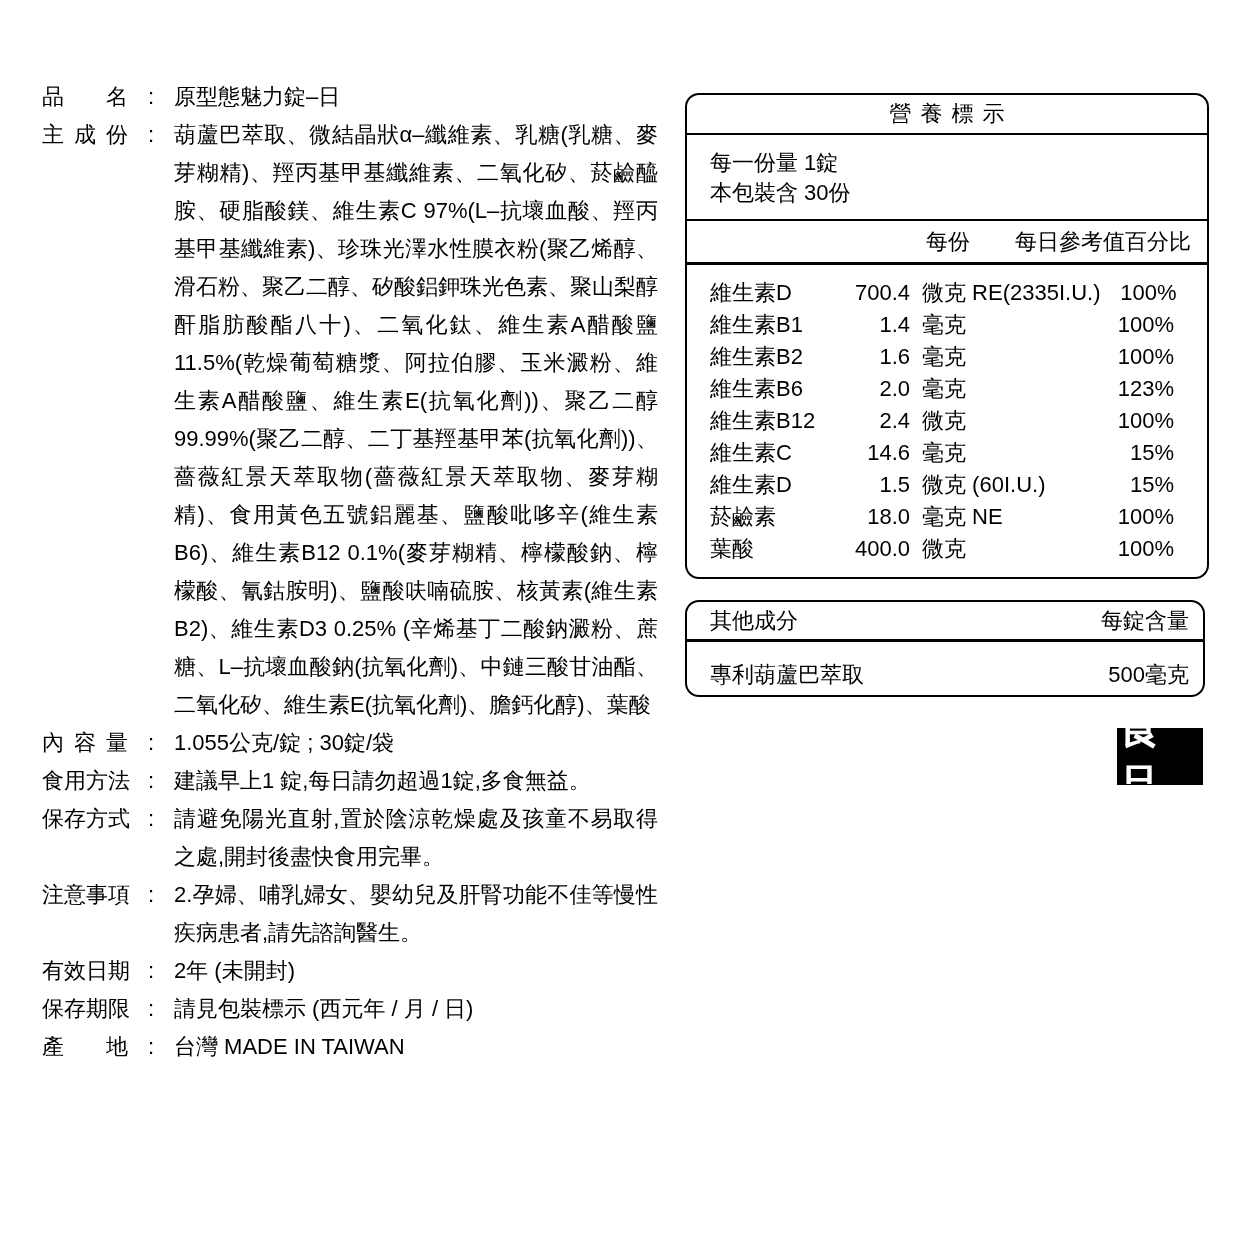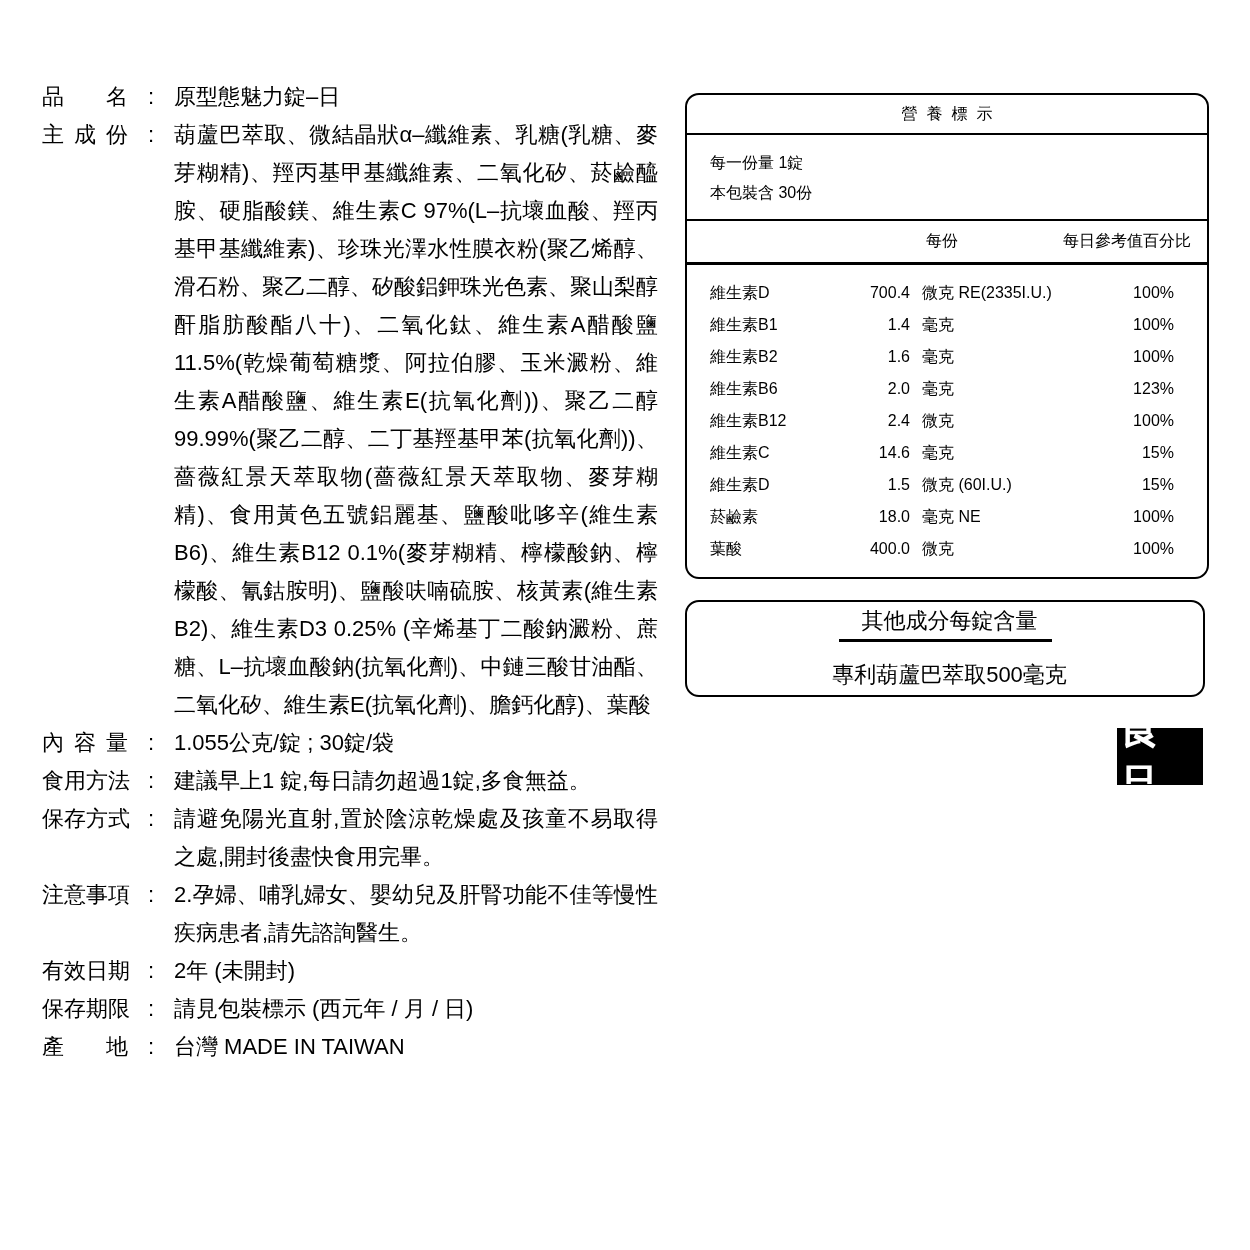--- a/index.html
+++ b/index.html
@@ -22,21 +22,21 @@
     width: 86px; flex-shrink: 0;
     display: flex; justify-content: space-between;
   }
   .info-colon { width: 46px; flex-shrink: 0; text-align: center; }
   .info-value { width: 484px; text-align: justify; text-justify: inter-ideograph; }
 
   
   .nut-box {
     position: absolute; left: 685px; top: 93px; width: 524px; height: 486px;
     border: 2px solid #000; border-radius: 14px; box-sizing: border-box;
-    display: flex; flex-direction: column; font-size: 16px; background: #fff;
+    display: flex; flex-direction: column; font-size: 22px; background: #fff;
   }
   .nut-title {
     height: 38px; flex-shrink: 0;
     display: flex; align-items: center; justify-content: center;
     letter-spacing: 9px; text-indent: 9px;
     border-bottom: 2px solid #000;
   }
   .nut-serving {
     height: 86px; flex-shrink: 0; box-sizing: border-box;
     padding: 13px 0 12px 23px; line-height: 30px;
@@ -60,21 +60,21 @@
   }
   .nr-name  { white-space: nowrap; }
   .nr-amount{ text-align: right; white-space: nowrap; }
   .nr-unit  { white-space: nowrap; overflow: visible; }
   .nr-daily { text-align: right; white-space: nowrap; }
 
   
   .other-box {
     position: absolute; left: 685px; top: 600px; width: 520px; height: 97px;
     border: 2px solid #000; border-radius: 14px; box-sizing: border-box;
-    display: flex; flex-direction: column; font-size: 22px; background: #fff; align-items: center;
+    display: flex; flex-direction: column; font-size: 22px; background: #fff;
   }
   .other-header {
     height: 40px; flex-shrink: 0; box-sizing: border-box;
     display: flex; align-items: center; justify-content: space-between;
     padding: 0 14px 0 23px;
     border-bottom: 3px solid #000;
   }
   .other-row {
     flex: 1; display: flex; align-items: center; justify-content: space-between;
     padding: 12px 14px 0 23px;

